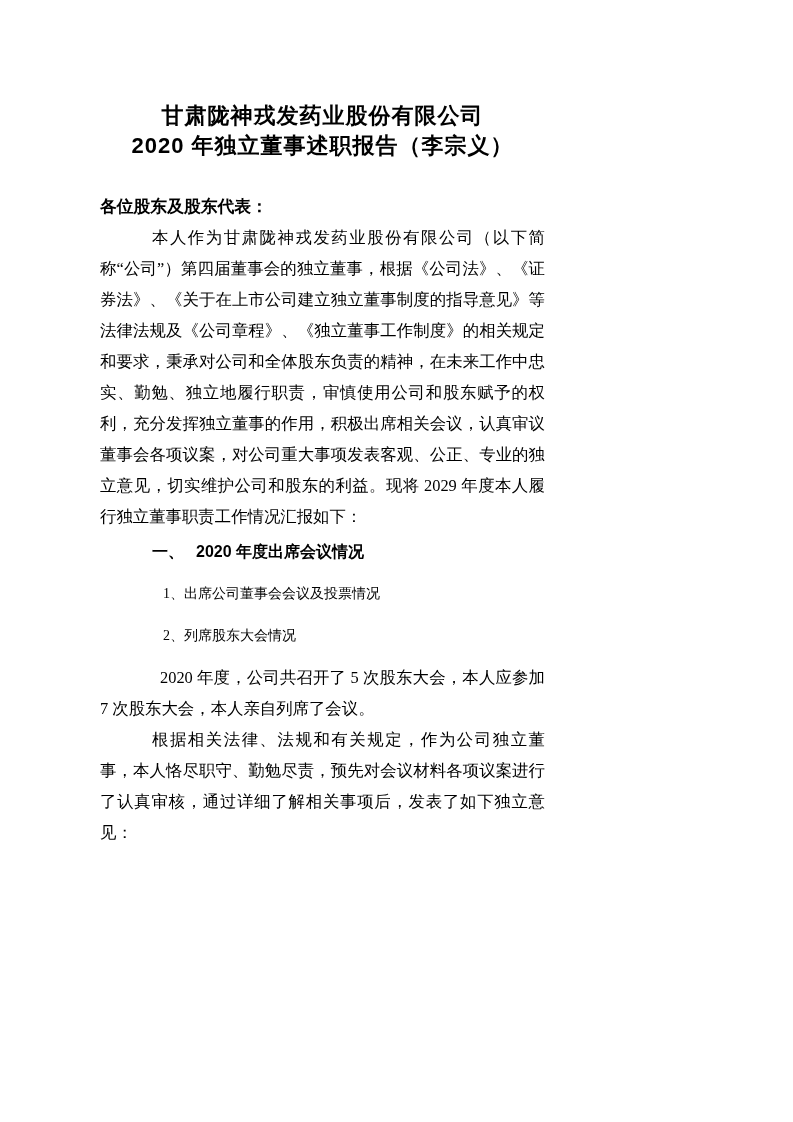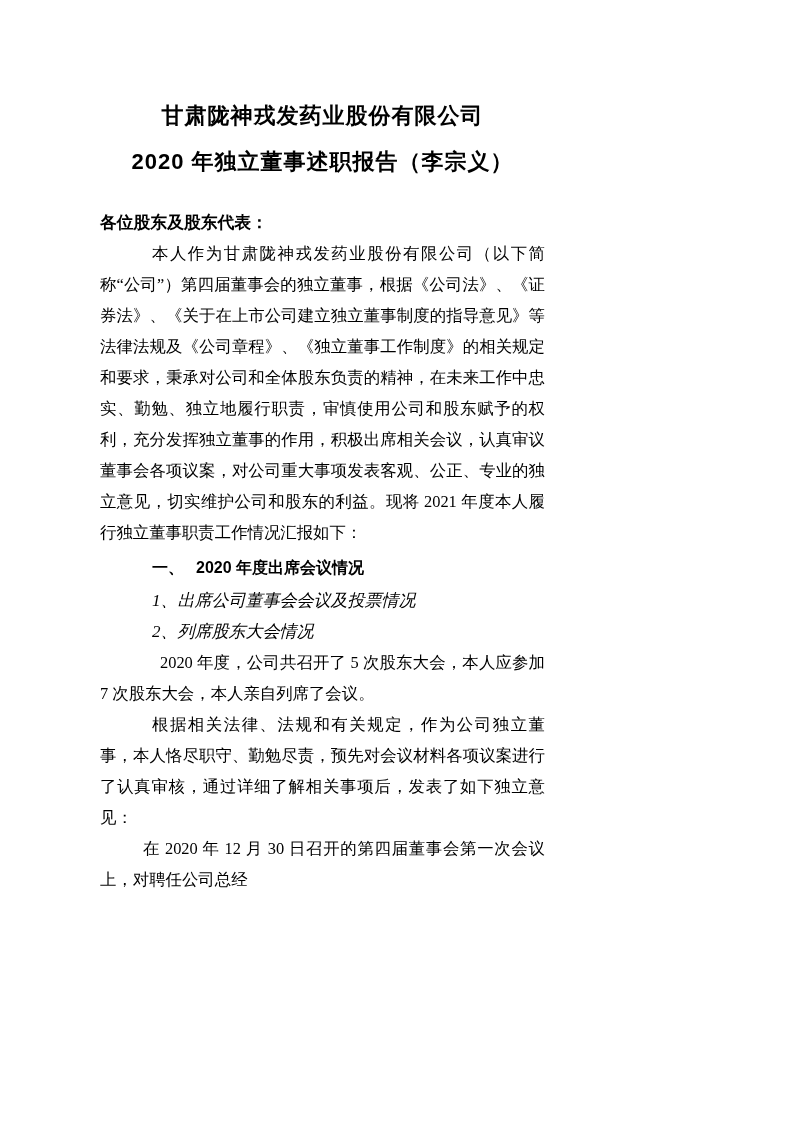--- a/index.html
+++ b/index.html
@@ -21,45 +21,44 @@
   .doc-title {
     margin: 0;
     font-family: "Liberation Sans", "DejaVu Sans", sans-serif;
     font-weight: 700;
     font-size: 22px;
     line-height: 30px;
     text-align: center;
     letter-spacing: 1px;
   }
   .doc-title.line2 {
-    margin-top: 16px;
+    margin-top: 0;
   }
   .salutation {
     margin: 30px 0 0 0;
     font-family: Liberation Serif, serif;
     font-weight: 700;
     font-size: 16.8px;
     line-height: 31px;
   }
   .body-para {
     margin: 0;
     font-size: 16.4px;
     line-height: 31px;
     text-align: justify;
     text-justify: inter-character;
   }
   .indent     { text-indent: 52px; }
   .indent-lg  { text-indent: 60px; }
   .indent-sm  { text-indent: 43px; }
   .sub-heading {
-    margin: 0;
-    font-size: 17px;
+    margin: 11px;
+    font-size: 14px;
     line-height: 31px;
     padding-left: 52px;
-    font-style: italic;
   }
   .section-heading {
     margin: 4px 0 2px 0;
     font-family: "Liberation Sans", "DejaVu Sans", sans-serif;
     font-weight: 700;
     font-size: 16px;
     line-height: 31px;
     padding-left: 52px;
   }
   .section-heading .sec-num {
@@ -70,29 +69,28 @@
 <body>
 
 <div class="page">
 
   <h1 class="doc-title line1">甘肃陇神戎发药业股份有限公司</h1>
 
   <h1 class="doc-title line2">2020 年独立董事述职报告（李宗义）</h1>
 
   <p class="salutation">各位股东及股东代表：</p>
 
-  <p class="body-para indent">本人作为甘肃陇神戎发药业股份有限公司（以下简称“公司”）第四届董事会的独立董事，根据《公司法》、《证券法》、《关于在上市公司建立独立董事制度的指导意见》等法律法规及《公司章程》、《独立董事工作制度》的相关规定和要求，秉承对公司和全体股东负责的精神，在未来工作中忠实、勤勉、独立地履行职责，审慎使用公司和股东赋予的权利，充分发挥独立董事的作用，积极出席相关会议，认真审议董事会各项议案，对公司重大事项发表客观、公正、专业的独立意见，切实维护公司和股东的利益。现将 2021 年度本人履行独立董事职责工作情况汇报如下：</p>
+  <p class="body-para indent">本人作为甘肃陇神戎发药业股份有限公司（以下简称“公司”）第四届董事会的独立董事，根据《公司法》、《证券法》、《关于在上市公司建立独立董事制度的指导意见》等法律法规及《公司章程》、《独立董事工作制度》的相关规定和要求，秉承对公司和全体股东负责的精神，在未来工作中忠实、勤勉、独立地履行职责，审慎使用公司和股东赋予的权利，充分发挥独立董事的作用，积极出席相关会议，认真审议董事会各项议案，对公司重大事项发表客观、公正、专业的独立意见，切实维护公司和股东的利益。现将 2029 年度本人履行独立董事职责工作情况汇报如下：</p>
 
   <h2 class="section-heading"><span class="sec-num">一、</span><span>2020 年度出席会议情况</span></h2>
 
   <p class="sub-heading">1、出席公司董事会会议及投票情况</p>
 
 
   <p class="sub-heading">2、列席股东大会情况</p>
 
   <p class="body-para indent-lg">2020 年度，公司共召开了 5 次股东大会，本人应参加 7 次股东大会，本人亲自列席了会议。</p>
 
 
   <p class="body-para indent">根据相关法律、法规和有关规定，作为公司独立董事，本人恪尽职守、勤勉尽责，预先对会议材料各项议案进行了认真审核，通过详细了解相关事项后，发表了如下独立意见：</p>
 
-  <p class="body-para indent-sm">在 2020 年 12 月 30 日召开的第四届董事会第一次会议上，对聘任公司总经</p>
 
 </div>
 
 </body></html>

